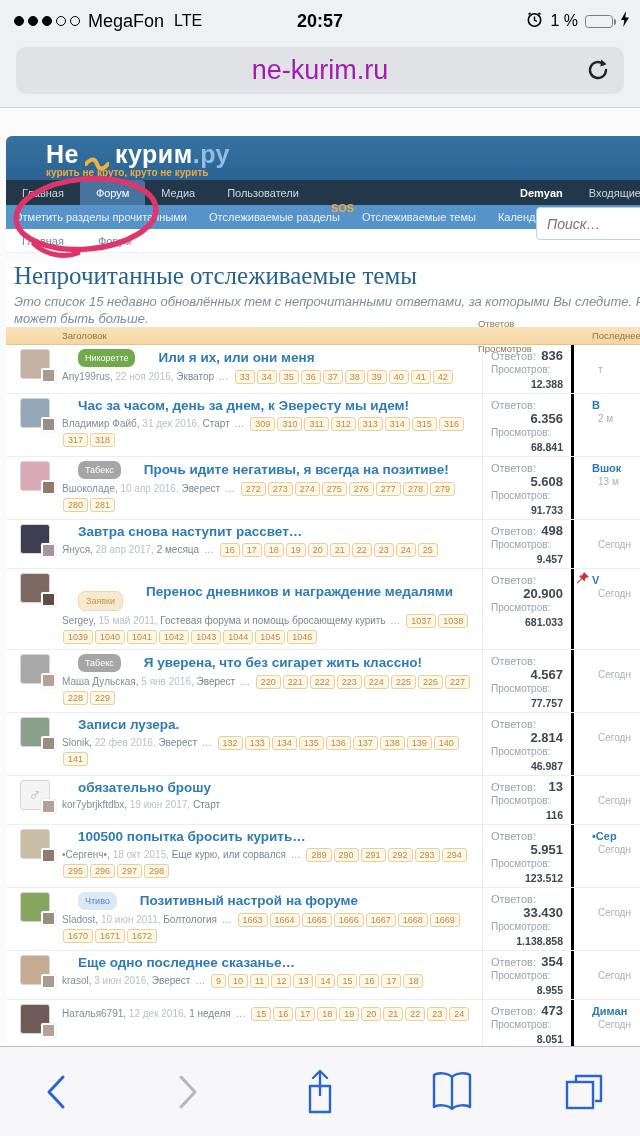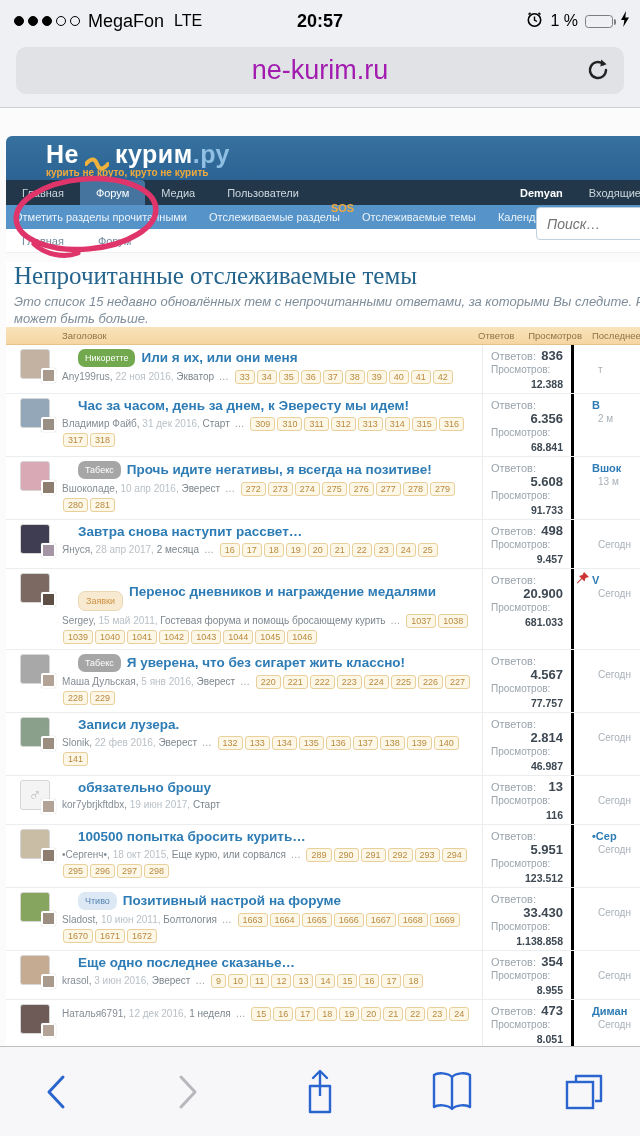--- a/index.html
+++ b/index.html
@@ -54,30 +54,30 @@
 
   .crumb-bar { height:24px; background:#fff; display:flex; align-items:center; gap:34px; padding-left:16px; border-bottom:1px solid #f0f0f0; }
   .crumb { color:#70889c; font-size:11px; cursor:pointer; }
 
   .content { background:#fff; }
   .page-title { font-family:"Liberation Serif","DejaVu Serif",serif; font-size:25px; color:#25648c; margin:9px 0 3px 8px; font-weight:normal; }
   .page-desc { margin-left:8px; font-size:13px; font-style:italic; color:#7e8d99; line-height:17px; white-space:nowrap; }
 
   .thead { height:18px; background:linear-gradient(#fae3ba,#f4d6a2); border-bottom:1px solid #e6c286; display:flex; align-items:center; font-size:9.5px; color:#8d7448; }
   .thead .th-title { flex:1; padding-left:56px; }
-  .thead .th-stats { width:104px; display:flex; gap:14px; padding-left:8px; }
+  .thead .th-stats { width:104px; display:flex; gap:14px; padding-left:8px;flex-direction:column; }
   .thead .th-last { width:182px; padding-left:18px; }
 
   .trow { display:flex; border-bottom:1px solid #ebedee; background:#fff; min-height:36px; cursor:pointer; }
   .av-cell { width:52px; padding:4px 0 0 14px; position:relative; }
   .avatar { width:30px; height:30px; border-radius:3px; border:1px solid #d6d6d6; position:relative;
     display:flex; align-items:center; justify-content:center; font-size:18px; color:#c0c0c0; }
   .mini-av { position:absolute; right:-7px; bottom:-5px; width:15px; height:15px; border-radius:2px; border:2px solid #fff; box-shadow:0 0 1px #aaa; }
   .main-cell { flex:1; padding:4px 6px 4px 4px; }
-  .t-line1 { display:flex; align-items:center; gap:6px; line-height:16px;padding-left:16px; }
+  .t-line1 { display:flex; align-items:center; gap:23px; line-height:16px;padding-left:16px; }
   .badge { font-size:9px; padding:1px 7px; border-radius:7px; white-space:nowrap; }
   .badge.green { background:#72a94e; color:#fff; }
   .badge.gray { background:#a6a6a6; color:#fff; }
   .badge.tan { background:#f7ead0; color:#cf9141; border:1px solid #ecd9b4;margin-top:18px; }
   .badge.blue { background:#dce9f5; color:#5584b0; }
   .t-title { font-size:13.5px; font-weight:bold; color:#2e7cb5; white-space:nowrap; }
   .t-line2 { margin-top:2px; font-size:10px; color:#9aa2a8; line-height:14px; }
   .t-author { color:#848c94; }
   .t-date { color:#b9c0c6; }
   .t-section { color:#7d868e; }

